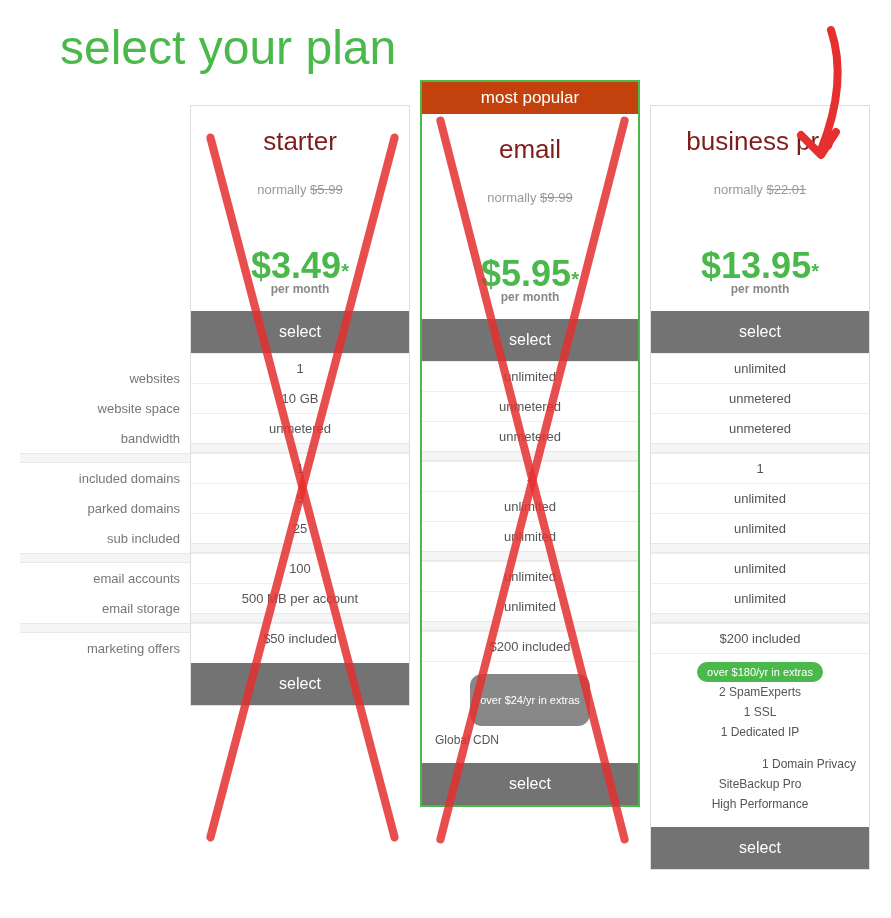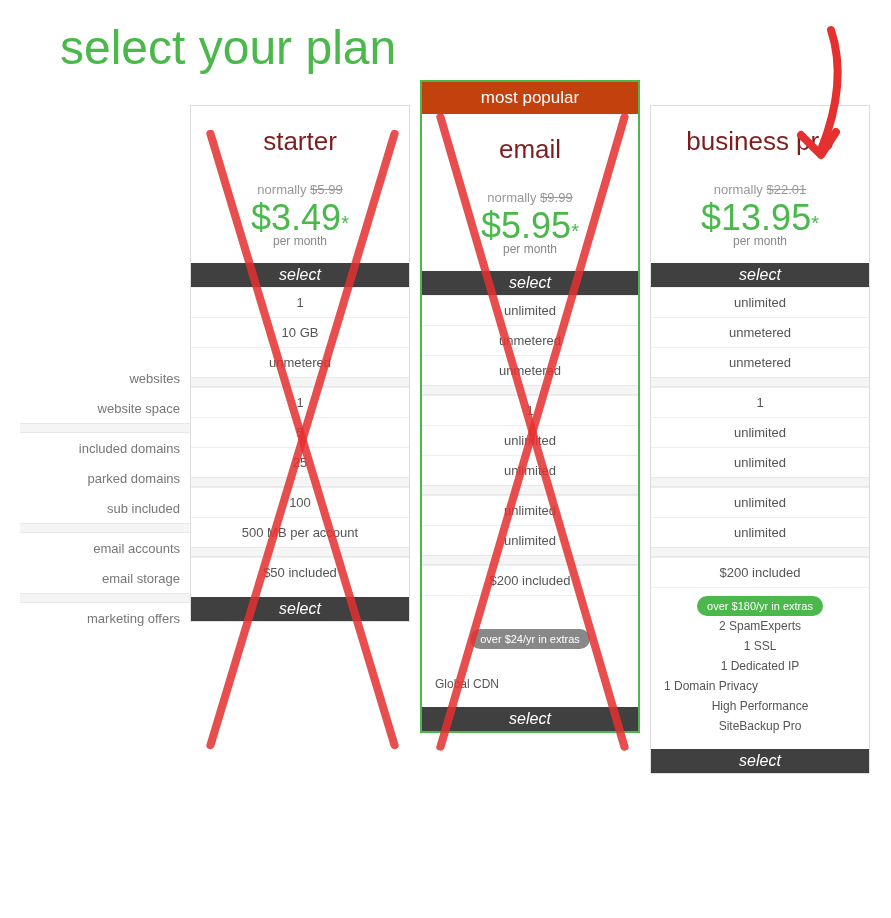--- a/index.html
+++ b/index.html
@@ -57,22 +57,23 @@
       font-size: 13px;
       color: #999;
     }
 
     .normally s {
       color: #999;
     }
 
     .price {
       font-size: 36px;
-      font-weight: normal;
+      font-weight: bold;
       color: #4ab84a;
+      margin-top: 48px;
     }
 
     .plan-card.highlighted .price {
       color: #4ab84a;
     }
 
     .plan-card.business .price {
       color: #4ab84a;
     }
 
@@ -83,47 +84,46 @@
     .per-month {
       font-size: 12px;
       color: #888;
       display: block;
       margin-top: -5px;
     }
 
     .select-btn {
       display: block;
       width: 100%;
-      padding: 3px;
-      background: #404040;
+      padding: 12px;
+      background: #737373;
       color: white;
       font-size: 16px;
       border: none;
       cursor: pointer;
       text-transform: lowercase;
-      font-style: italic;
     }
 
     .feature-row {
       height: 30px;
       display: flex;
       align-items: center;
       justify-content: center;
       font-size: 13px;
       color: #555;
       border-top: 1px solid #eee;
     }
 
     .extras-badge {
-      margin: 25px auto;
+      margin: 4px auto;
       display: inline-block;
       background: #888;
       color: white;
       font-size: 11px;
-      padding: 4px 10px;
+      padding: 20px 10px;
       border-radius: 12px;
     }
 
     .plan-card.highlighted .extras-badge {
       background: #888;
     }
 
     .extras-item {
       font-size: 12px;
       color: #555;
@@ -174,20 +174,21 @@
   <h1 class="page-title">select your plan</h1>
 
   <div style="display:flex; position:relative;">
 
     <div style="width:170px; flex-shrink:0;">
 
       <div style="height:258px;"></div>
 
       <div class="label-row">websites</div>
       <div class="label-row">website space</div>
+      <div class="label-row">bandwidth</div>
 
       <div style="height:10px; background:#f5f5f5; border-top:1px solid #e8e8e8; border-bottom:1px solid #e8e8e8;"></div>
       <div class="label-row">included domains</div>
       <div class="label-row">parked domains</div>
       <div class="label-row">sub included</div>
 
       <div style="height:10px; background:#f5f5f5; border-top:1px solid #e8e8e8; border-bottom:1px solid #e8e8e8;"></div>
       <div class="label-row">email accounts</div>
       <div class="label-row">email storage</div>
 
@@ -299,23 +300,23 @@
           <div style="height:10px; background:#f5f5f5; border-top:1px solid #e8e8e8; border-bottom:1px solid #e8e8e8;"></div>
           <div class="feature-row">$200 included</div>
 
           <div style="padding:8px; border-top:1px solid #eee;">
             <div style="text-align:center;">
               <span style="display:inline-block; background:#4ab84a; color:white; font-size:11px; padding:4px 10px; border-radius:12px;">over $180/yr in extras</span>
             </div>
             <div class="extras-item" style="text-align:center;">2 SpamExperts</div>
             <div class="extras-item" style="text-align:center;">1 SSL</div>
             <div class="extras-item" style="text-align:center;">1 Dedicated IP</div>
-            <div class="extras-item" style="text-align:left;">1 Domain Privacy</div>
+            <div class="extras-item" style="text-align:right;margin-top:12px;">1 Domain Privacy</div>
+            <div class="extras-item" style="text-align:center;">SiteBackup Pro</div>
             <div class="extras-item" style="text-align:center;">High Performance</div>
-            <div class="extras-item" style="text-align:center;">SiteBackup Pro</div>
           </div>
           <button class="select-btn" style="margin-top:5px;">select</button>
         </div>
       </div>
 
     </div>
   </div>
 </div>
 
 </body></html>

